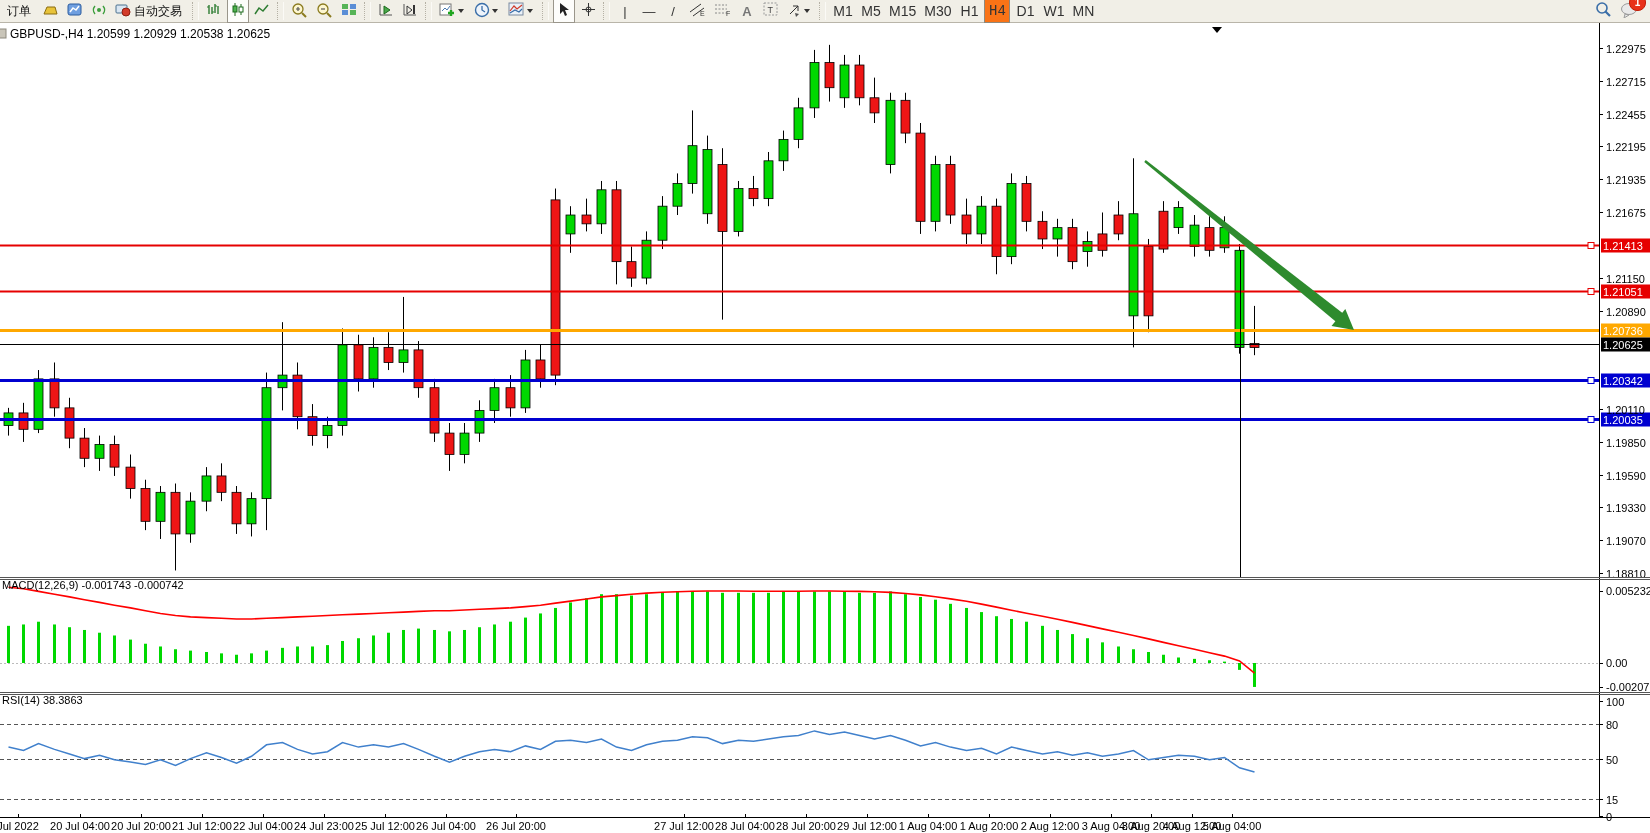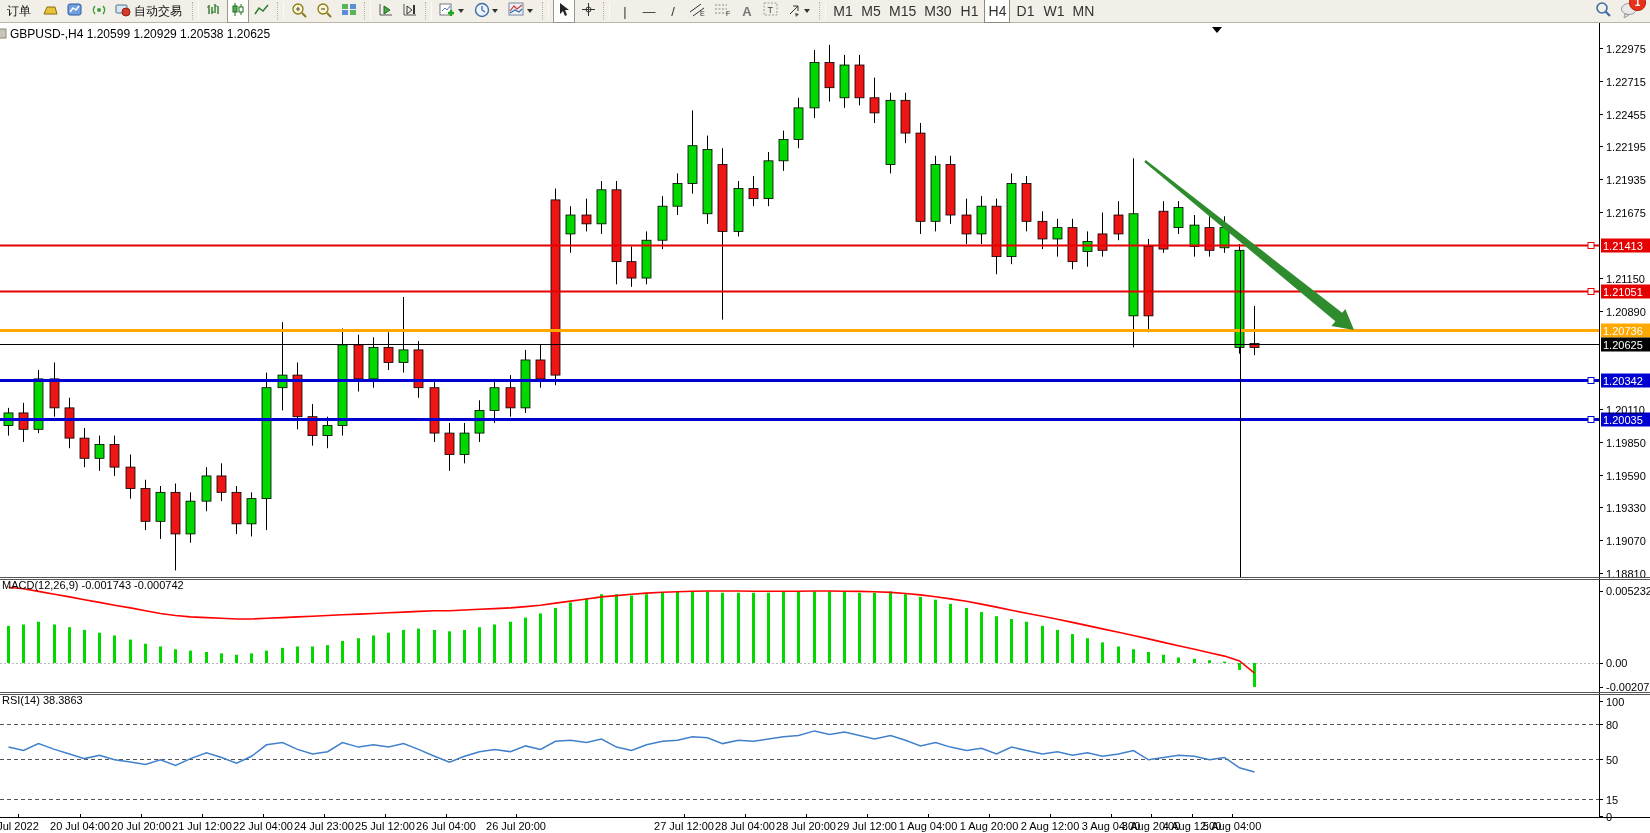--- a/index.html
+++ b/index.html
@@ -10,21 +10,21 @@
            border-bottom:1px solid #b9b5a9;display:flex;align-items:center;font-size:12px;color:#111;}
   .tbtn{height:20px;min-width:22px;display:flex;align-items:center;justify-content:center;
         padding:11px 2px;margin:0 1px;border:1px solid transparent;box-sizing:border-box;cursor:default;}
   .tbtn.pressed{background:#fdfdfb;border:1px solid #9a968b;}
   .tsep{width:5px;height:18px;margin:0 3px;border-left:1px dotted #b5b1a5;border-right:1px solid #fbfaf6;}
   .tlabel{margin:0 3px;white-space:nowrap;}
   .caret{width:0;height:0;border-left:3px solid transparent;border-right:3px solid transparent;
          border-top:4px solid #333;margin:0 2px;}
   .glyph{font-size:13px;line-height:1;color:#333;}
   .tf{font-size:14px;color:#333;min-width:26px;}
-  .tf.active{background:#ffffff;border:1px solid #8d897e;}
+  .tf.active{background:#f97316;border:1px solid #8d897e;font-family:Liberation Mono, monospace;}
   #right-tools{margin-left:auto;display:flex;align-items:center;margin-right:8px;position:relative;}
   #notif-badge{position:absolute;right:-6px;top:-6px;width:15px;height:15px;border-radius:8px;
                background:#e8311a;color:#fff;font-size:10px;font-weight:bold;display:flex;
                align-items:center;justify-content:center;border:1px solid #c21d08;}
   #chart-wrap{position:absolute;left:0;top:23px;}
   svg text{font-family:"Liberation Sans",sans-serif;}
 </style>
 </head>
 <body>
 

